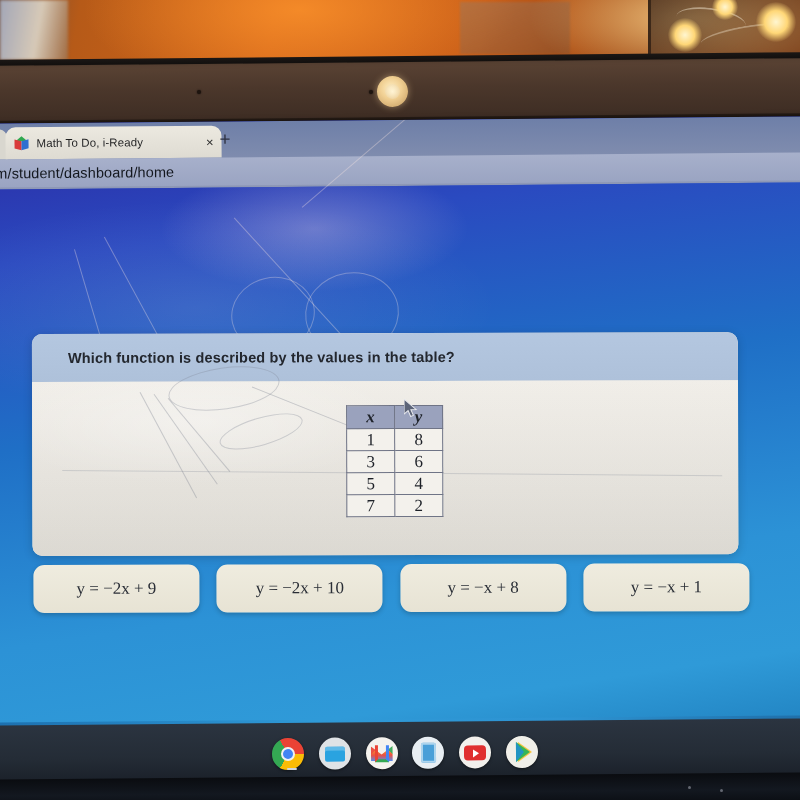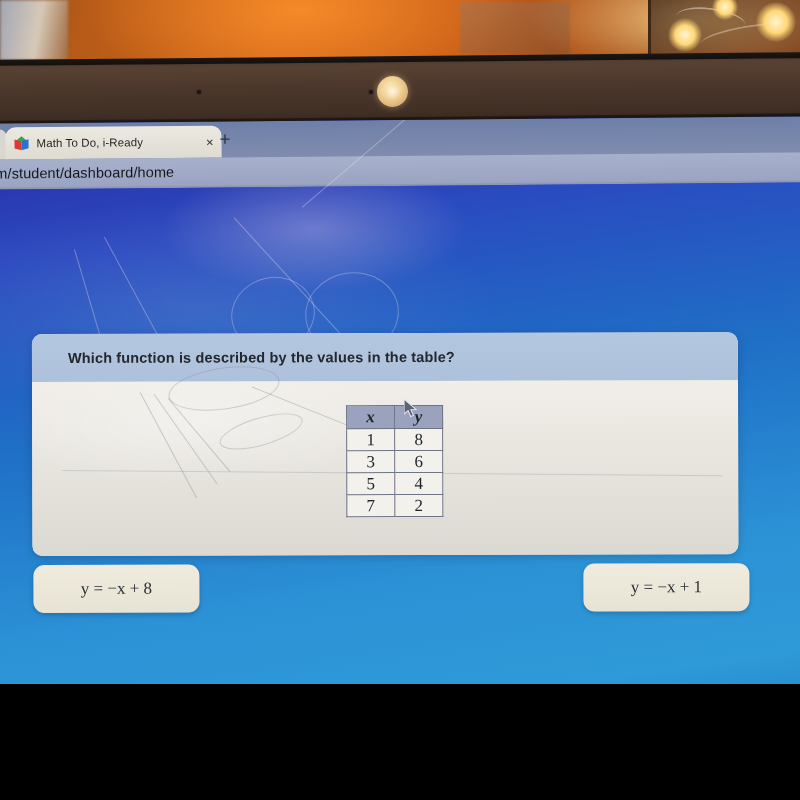--- a/index.html
+++ b/index.html
@@ -4,21 +4,21 @@
 <style>
   html, body {
     margin: 0; padding: 0;
     width: 800px; height: 800px;
     overflow: hidden;
     font-family: "Liberation Sans", sans-serif;
     background: #000;
   }
   #photo {
     position: relative;
-    width: 800px; height: 684px;
+    width: 800px; height: 800px;
     overflow: hidden;
     background: #86efac;
   }
 
   
   .room {
     position: absolute; left: 0; top: 0; width: 800px; height: 66px;
     background:
       radial-gradient(ellipse 230px 90px at 690px 18px, rgba(255,214,140,.85), rgba(255,170,60,0) 70%),
       radial-gradient(ellipse 300px 120px at 300px 10px, rgba(255,150,45,.75), rgba(200,80,20,0) 72%),
@@ -443,20 +443,26 @@
           </table>
 
           <svg class="cursor" viewBox="0 0 14 20">
             <polygon points="0,0 0,15 4,11.5 6.6,17.5 9.3,16.3 6.8,10.6 12,10.4" fill="#5c6478" stroke="#e9eaee" stroke-width="1"></polygon>
           </svg>
         </div>
       </div>
 
       <div class="choices">
         <div class="choice">
+          <span>y = −2x + 9</span>
+        </div>
+        <div class="choice">
+          <span>y = −2x + 10</span>
+        </div>
+        <div class="choice">
           <span>y = −x + 8</span>
         </div>
         <div class="choice">
           <span>y = −x + 1</span>
         </div>
       </div>
 
 
     </div>
   </div>

